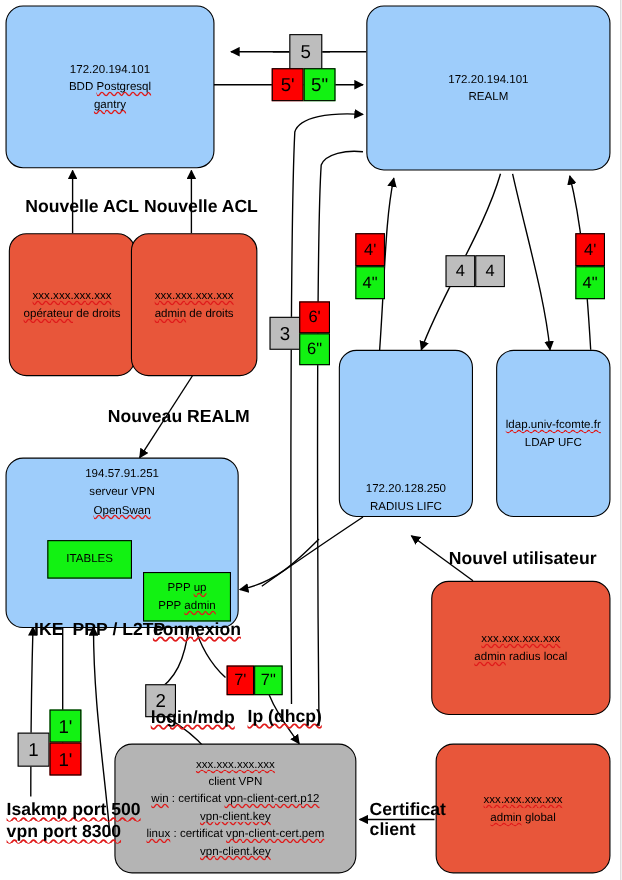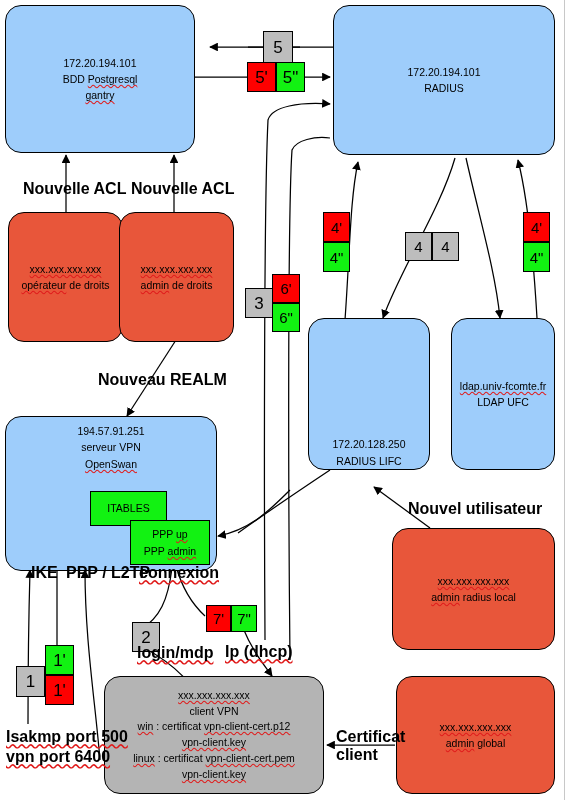--- a/index.html
+++ b/index.html
@@ -114,21 +114,21 @@
   </svg>
 
   <div class="node blue" style="left:5px;top:5px;width:190px;height:148px;">
     <div class="ln">172.20.194.101</div>
     <div class="ln"><span>BDD </span><span class="sp">Postgresql</span></div>
     <div class="ln sp">gantry</div>
   </div>
 
   <div class="node blue" style="left:333px;top:5px;width:222px;height:150px;">
     <div class="ln">172.20.194.101</div>
-    <div class="ln">RADIUS</div>
+    <div class="ln">REALM</div>
   </div>
 
   <div class="node orange" style="left:8px;top:212px;width:115px;height:130px;">
     <div class="ln sp">xxx.xxx.xxx.xxx</div>
     <div class="ln"><span class="sp">opérateur</span><span> de droits</span></div>
   </div>
 
   <div class="node orange" style="left:119px;top:212px;width:115px;height:130px;">
     <div class="ln sp">xxx.xxx.xxx.xxx</div>
     <div class="ln"><span class="sp">admin</span><span> de droits</span></div>
@@ -143,21 +143,21 @@
     <div class="ln sp">ldap.univ-fcomte.fr</div>
     <div class="ln">LDAP UFC</div>
   </div>
 
   <div class="node blue" style="left:5px;top:416px;width:212px;height:155px;justify-content:flex-start;padding-top:6px;">
     <div class="ln">194.57.91.251</div>
     <div class="ln">serveur VPN</div>
     <div class="ln sp">OpenSwan</div>
   </div>
 
-  <div class="node green" style="left:43px;top:491px;width:77px;height:35px;margin-left:47px;">
+  <div class="node green" style="left:43px;top:491px;width:77px;height:35px;">
     <div class="ln">ITABLES</div>
   </div>
 
   <div class="node green" style="left:130px;top:520px;width:80px;height:45px;">
     <div class="ln"><span>PPP </span><span class="sp">up</span></div>
     <div class="ln"><span>PPP </span><span class="sp">admin</span></div>
   </div>
 
   <div class="elabel" style="left:31px;top:564px;">IKE</div>
   <div class="elabel" style="left:66px;top:564px;">PPP / L2TP</div>
@@ -208,17 +208,17 @@
   <div class="tag gr big" style="left:45px;top:645px;width:29px;height:30px;">1'</div>
   <div class="tag r big" style="left:45px;top:675px;width:29px;height:30px;">1'</div>
 
   <div class="elabel" style="left:23px;top:180px;">Nouvelle ACL</div>
   <div class="elabel" style="left:131px;top:180px;">Nouvelle ACL</div>
   <div class="elabel" style="left:98px;top:371px;">Nouveau REALM</div>
   <div class="elabel" style="left:408px;top:500px;">Nouvel utilisateur</div>
   <div class="elabel sp2" style="left:137px;top:644px;">login/mdp</div>
   <div class="elabel sp2" style="left:225px;top:643px;">Ip (dhcp)</div>
   <div class="elabel sp2" style="left:6px;top:728px;">Isakmp port 500</div>
-  <div class="elabel sp2" style="left:6px;top:748px;">vpn port 6400</div>
+  <div class="elabel sp2" style="left:6px;top:748px;">vpn port 8300</div>
   <div class="elabel" style="left:336px;top:728px;">Certificat</div>
   <div class="elabel" style="left:336px;top:746px;">client</div>
 
 </div>
 
 </body></html>

